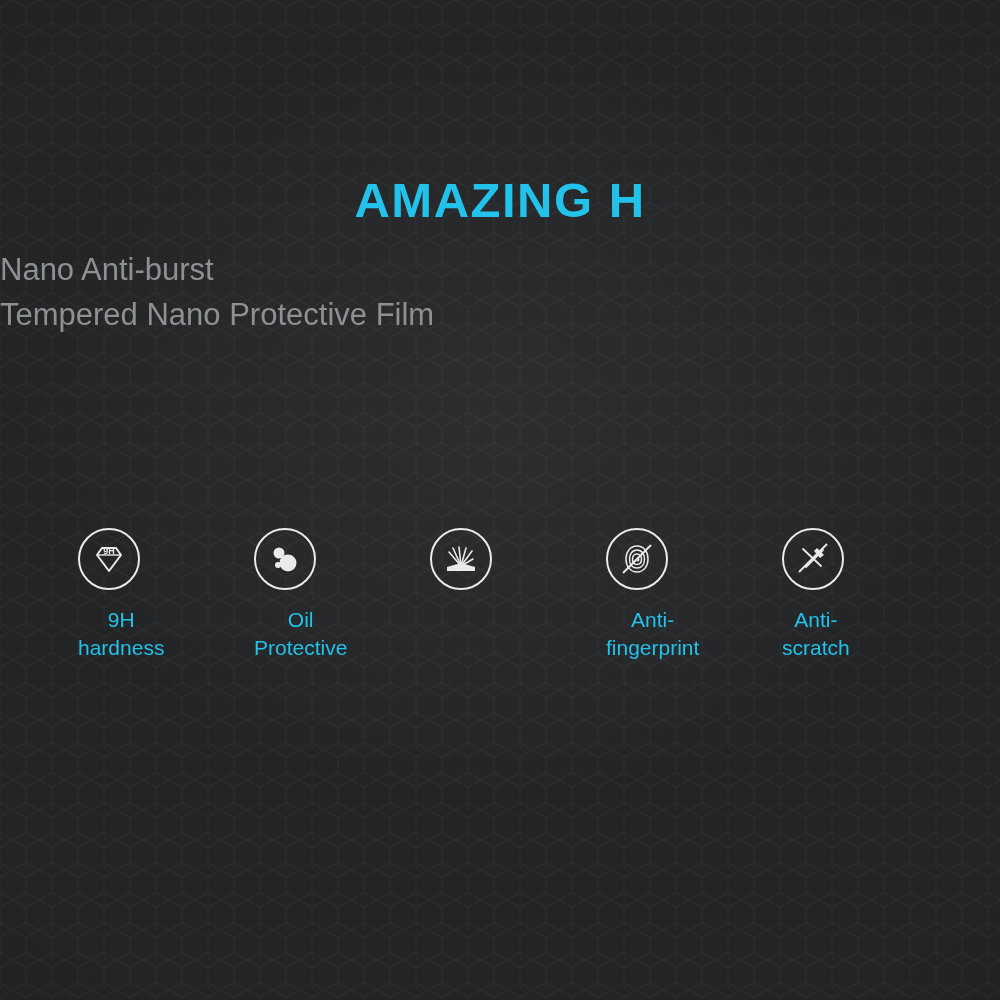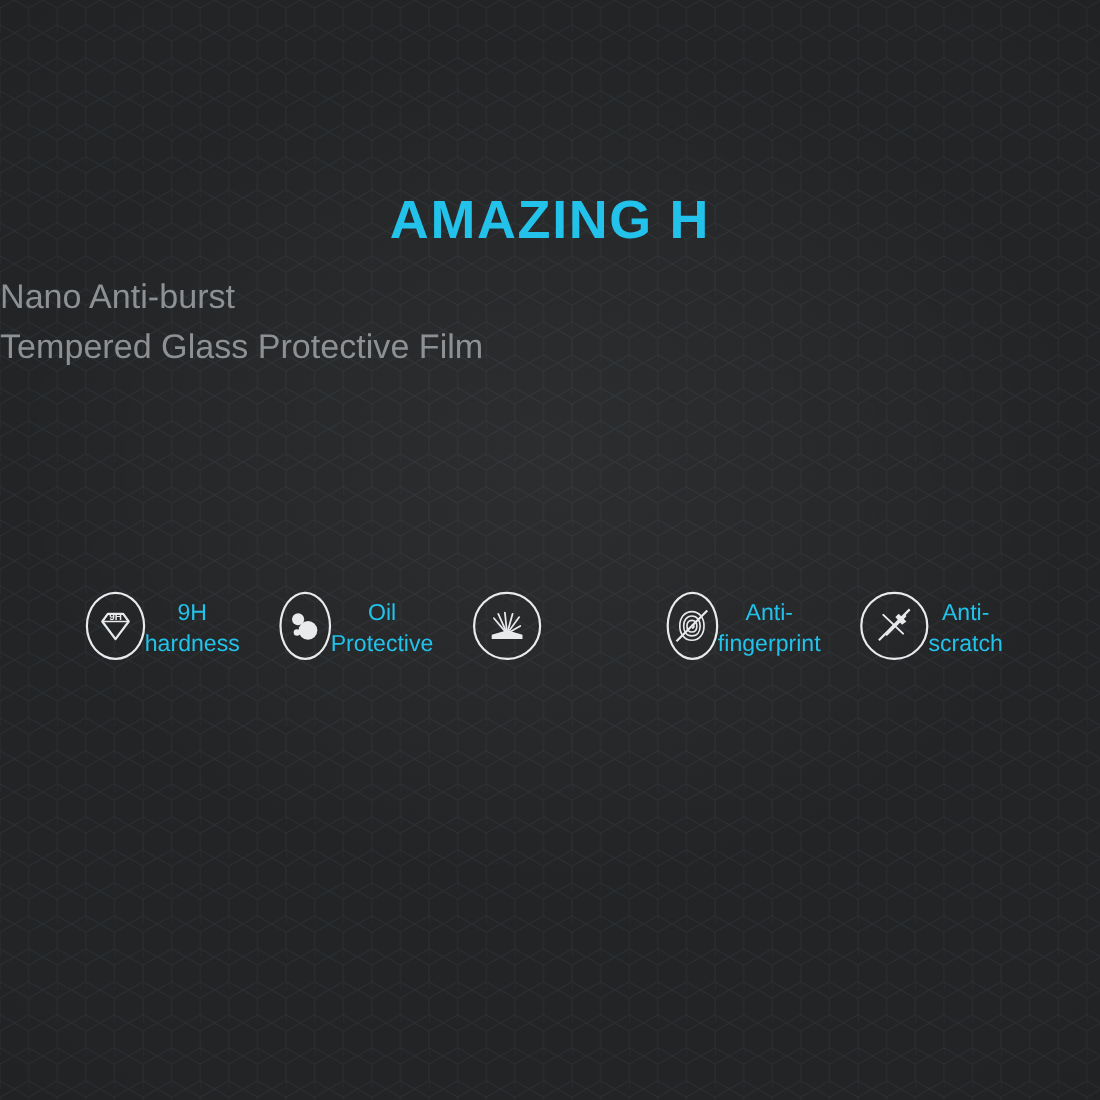--- a/index.html
+++ b/index.html
@@ -70,22 +70,22 @@
     position: absolute;
     top: 528px;
     left: 78px;
     width: 844px;
     display: flex;
     justify-content: space-between;
   }
   .feature {
     width: 140px;
     display: flex;
-    flex-direction: row;
-    align-items: flex-end;
+    flex-direction: column;
+    align-items: flex-start;
   }
   .icon-circle {
     width: 62px;
     height: 62px;
     border-radius: 50%;
     border: 2px solid #e8eaec;
     display: flex;
     align-items: center;
     justify-content: center;
     box-sizing: border-box;
@@ -115,21 +115,21 @@
   </svg>
 
   <div id="vignette"></div>
 
   <div class="content">
 
     <div class="title">AMAZING H</div>
 
     <div class="subtitle">
       <span class="line">Nano Anti-burst</span>
-      <span class="line">Tempered Glass Protective Film</span>
+      <span class="line">Tempered Nano Protective Film</span>
     </div>
 
     <div class="features">
 
       <div class="feature">
         <div class="icon-circle">
           <svg width="40" height="40" viewBox="0 0 40 40">
             <path d="M8 16 L13 9 L27 9 L32 16 L20 32 Z" fill="none" stroke="#e8eaec" stroke-width="2" stroke-linejoin="round"></path>
             <path d="M8 16 L32 16" stroke="#e8eaec" stroke-width="1.4"></path>
             <text x="20" y="15" text-anchor="middle" font-family="Liberation Sans, sans-serif" font-size="9" font-weight="bold" fill="#e8eaec">9H</text>

